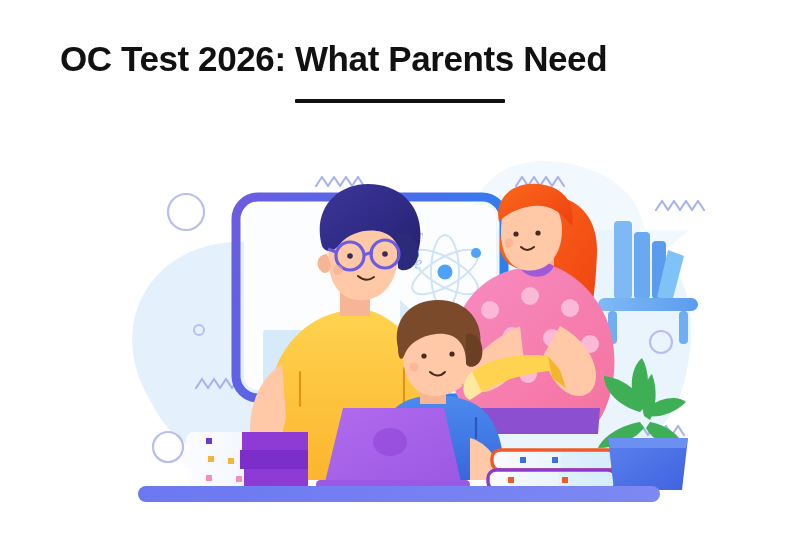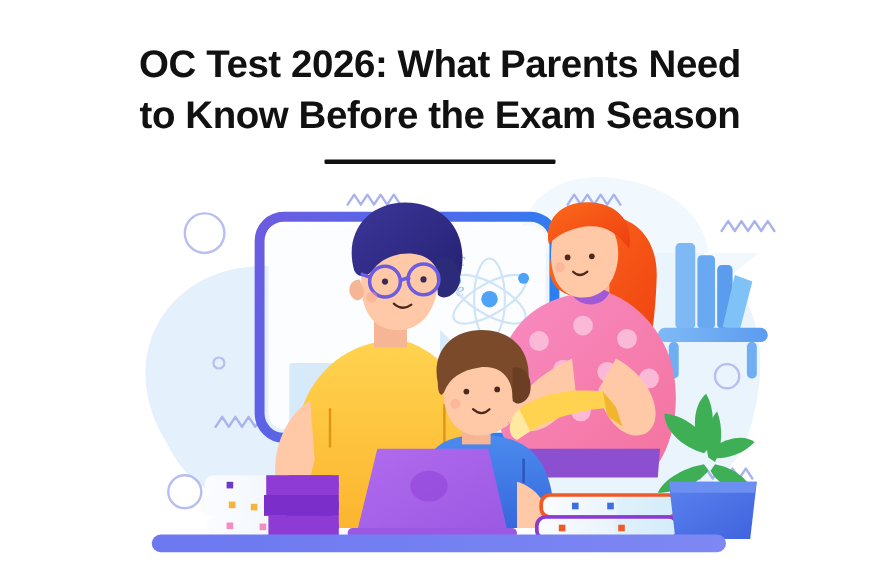--- a/index.html
+++ b/index.html
@@ -15,21 +15,20 @@
     overflow: hidden;
     font-family: "Liberation Sans", sans-serif;
   }
 
   
   .header {
     position: absolute;
     top: 36px;
     left: 0;
     width: 800px;
-    text-align: center;
     z-index: 40;
   }
   .title {
     margin: 0;
     font-family: "Liberation Sans", sans-serif;
     font-weight: bold;
     font-size: 35px;
     line-height: 46px;
     letter-spacing: -0.4px;
     color: #111111;
@@ -60,21 +59,20 @@
   }
 </style>
 </head>
 <body>
 
 <div id="page">
 
   <div class="header">
     <h1 class="title">
       <span>OC Test 2026: What Parents Need</span>
-      <span class="title-line-2">to Know Before the Exam Season</span>
     </h1>
     <div class="divider"></div>
   </div>
 
   <div class="illustration">
     <svg viewBox="0 0 800 383" xmlns="http://www.w3.org/2000/svg">
       <defs>
         <linearGradient id="frameGrad" x1="0" y1="0" x2="1" y2="0.3">
           <stop offset="0%" stop-color="#6C5CE0"></stop>
           <stop offset="55%" stop-color="#4E6AEA"></stop>

